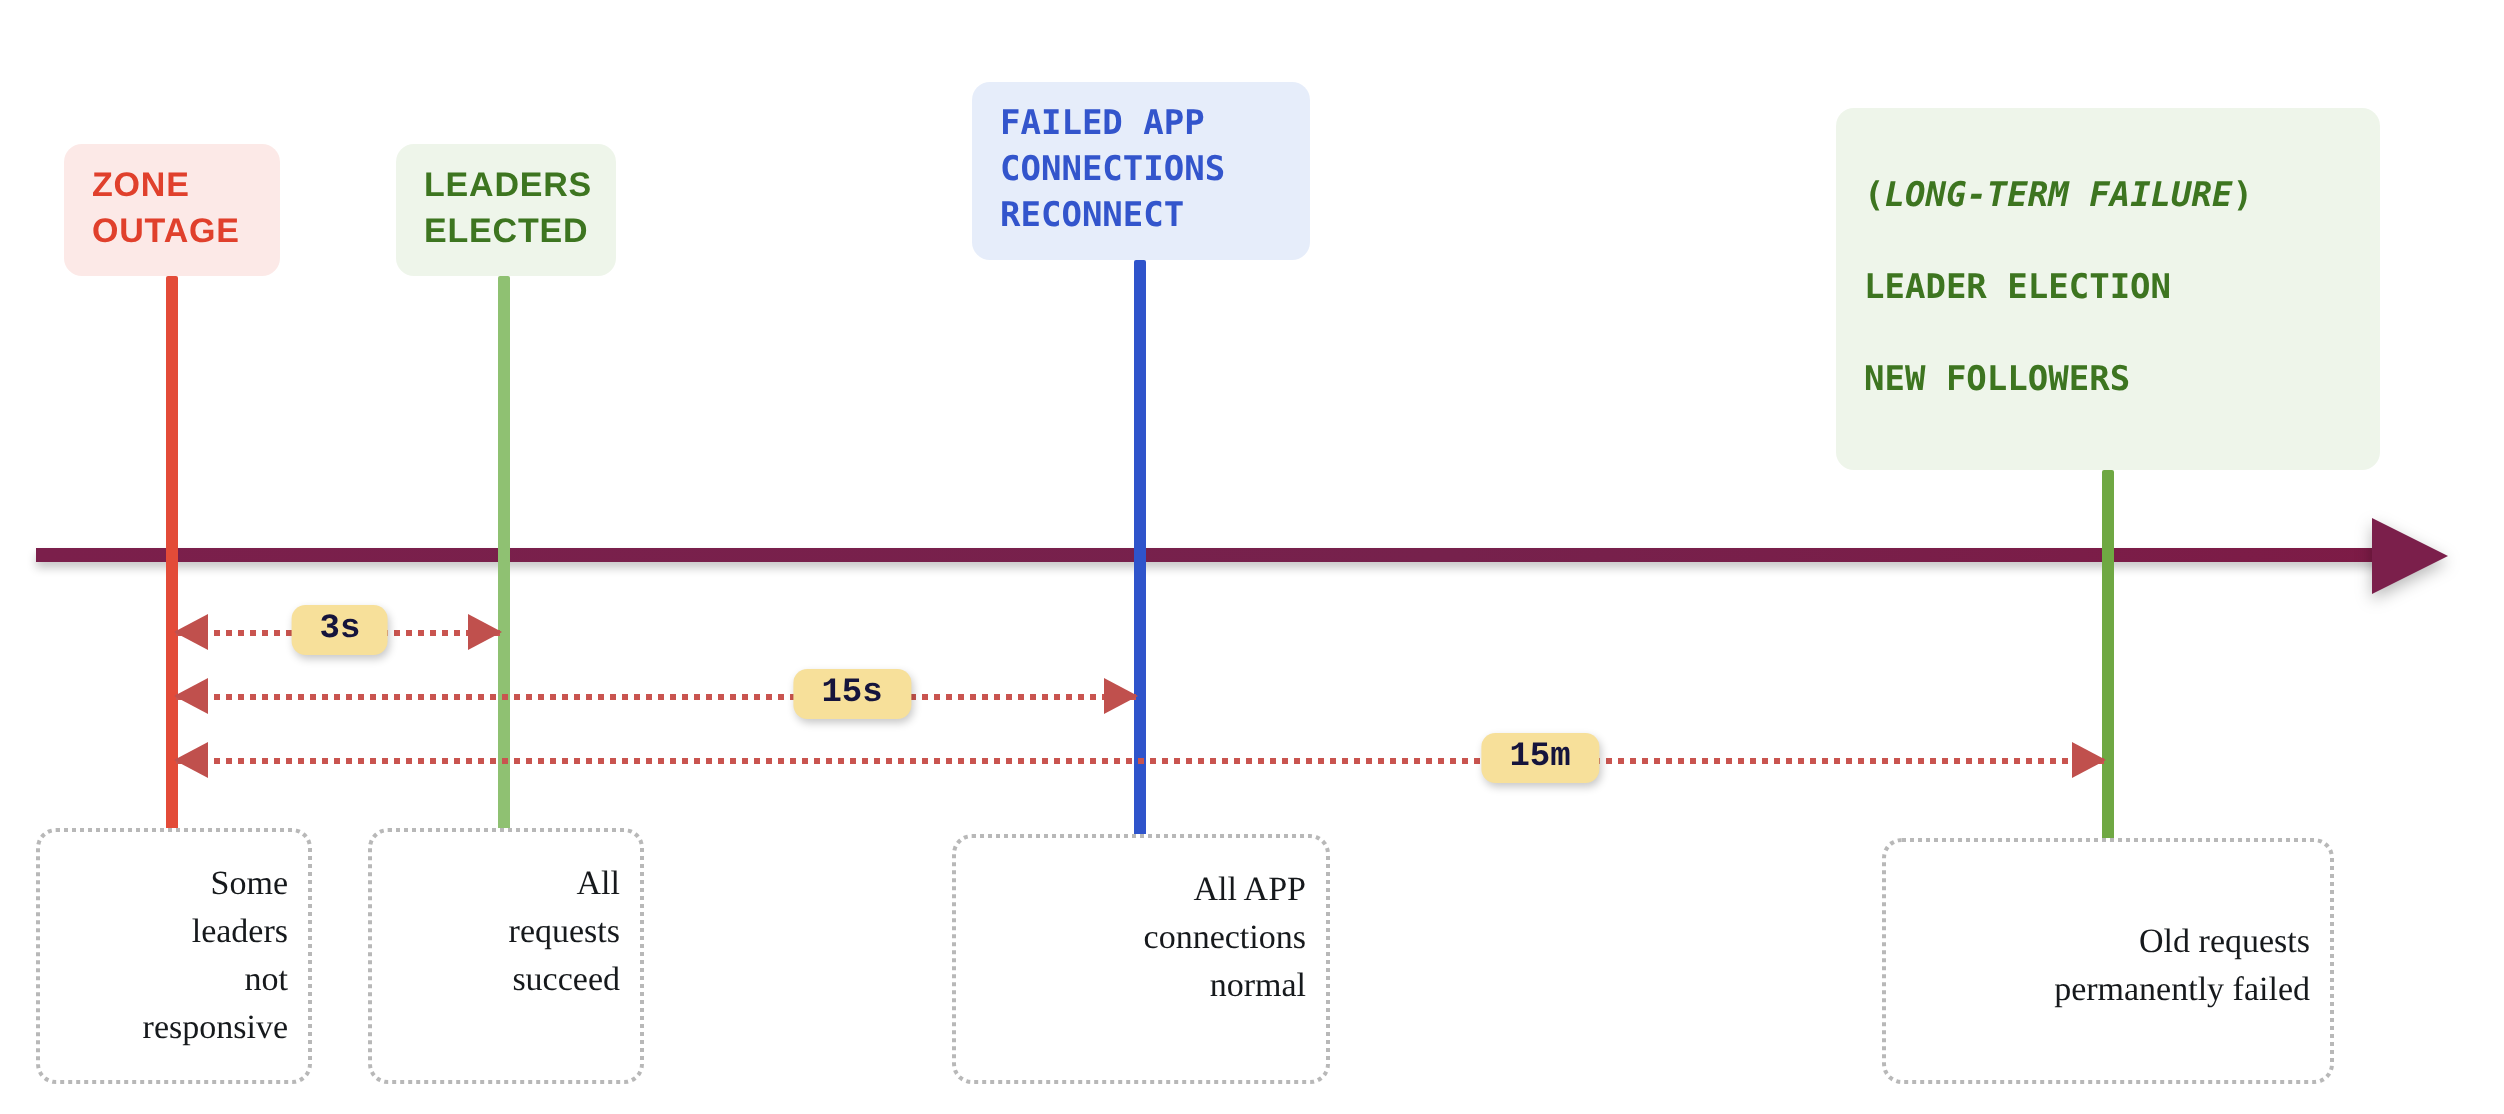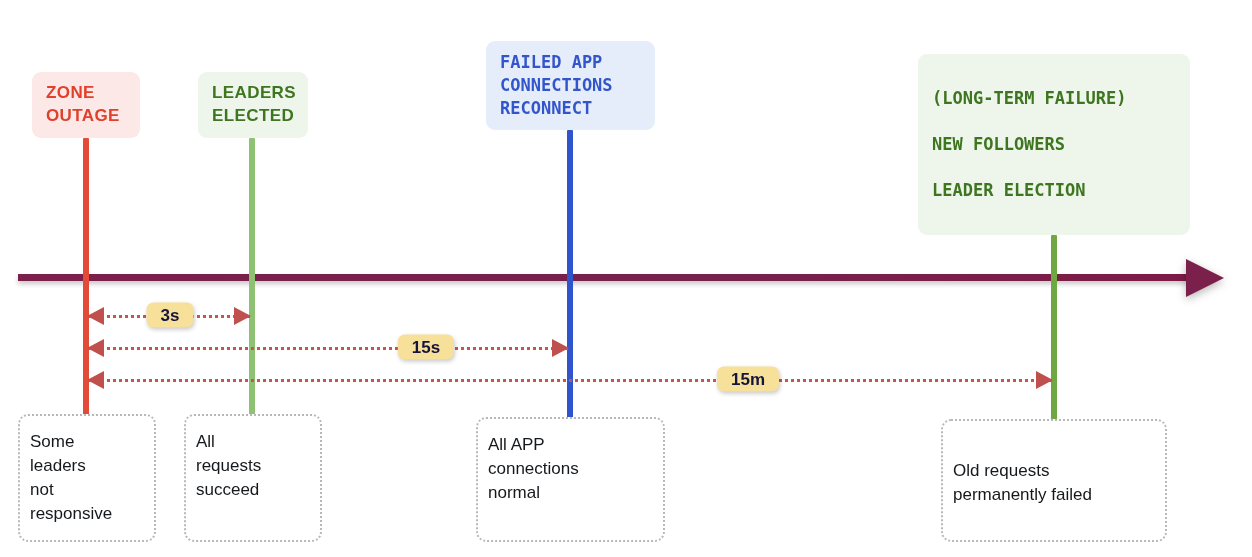--- a/index.html
+++ b/index.html
@@ -59,21 +59,21 @@
   .event-label.sans {
     font-family: "Liberation Sans", sans-serif;
     letter-spacing: 0.4px;
     font-size: 17px;
   }
   .event-label.mono {
     font-family: "DejaVu Sans Mono", monospace;
     font-size: 17px;
     letter-spacing: 0px;
   }
-  .ital { }
+  .ital { font-style: italic; }
 
   
   .measure {
     position: absolute;
     height: 2px;
   }
   .measure .dotline {
     position: absolute;
     left: 0; right: 0; top: 0;
     border-top: 3px dotted #c9544f;
@@ -92,38 +92,38 @@
   }
   .measure .head.right {
     right: -1px;
     border-left: 17px solid #c0504d;
   }
   .badge {
     position: absolute;
     transform: translate(-50%, -50%);
     background: #f7e09a;
     color: #15143c;
-    font-family: Liberation Sans, sans-serif;
+    font-family: Liberation Mono, monospace;
     font-weight: bold;
     font-size: 17px;
     padding: 4px 14px;
     border-radius: 7px;
     box-shadow: 1px 2px 4px rgba(0,0,0,0.22);
     line-height: 1;
   }
 
   
   .outcome {
     position: absolute;
     border: 2px dotted #b8b8b8;
     border-radius: 10px;
     background: #ffffff;
     box-sizing: border-box;
-    text-align: left;
-    font-family: Liberation Sans, sans-serif;
+    text-align: right;
+    font-family: Liberation Serif, serif;
     font-size: 17px;
     color: #16191c;
     line-height: 1.42;
     padding: 14px 10px 10px 10px;
     white-space: pre-line;
   }
   .outcome .blank { display: block; height: 12px; }
 </style>
 </head>
 <body>
@@ -143,22 +143,22 @@
 
   <div class="event-label sans" id="lbl-1" style="left: 198px; top: 72px; width: 110px; background: rgb(238, 245, 234); color: rgb(61, 117, 32);">LEADERS
 ELECTED</div>
 
   <div class="event-label mono" id="lbl-2" style="left: 486px; top: 41px; width: 169px; background: rgb(230, 237, 250); color: rgb(51, 85, 204);">FAILED APP
 CONNECTIONS
 RECONNECT</div>
 
   <div class="event-label mono" id="lbl-3" style="left: 918px; top: 54px; width: 272px; background: rgb(238, 245, 234); color: rgb(61, 117, 32);">
     <div><span>(</span><span class="ital">LONG-TERM FAILURE</span><span>)</span></div>
+    <div>LEADER ELECTION</div>
     <div>NEW FOLLOWERS</div>
-    <div>LEADER ELECTION</div>
   </div>
 
   <div class="measure" id="meas-0" style="left: 88px; top: 315px; width: 162px;">
     <div class="dotline"></div>
     <div class="head left"></div>
     <div class="head right"></div>
   </div>
   <div class="badge" id="badge-0" style="left: 170px; top: 315px;">3s</div>
 
   <div class="measure" id="meas-1" style="left: 88px; top: 347px; width: 480px;">
@@ -166,21 +166,21 @@
     <div class="head left"></div>
     <div class="head right"></div>
   </div>
   <div class="badge" id="badge-1" style="left: 382px; top: 347px; margin-left: 44px;">15s</div>
 
   <div class="measure" id="meas-2" style="left: 88px; top: 379px; width: 964px;">
     <div class="dotline"></div>
     <div class="head left"></div>
     <div class="head right"></div>
   </div>
-  <div class="badge" id="badge-2" style="left: 748px; top: 379px;">15m</div>
+  <div class="badge" id="badge-2" style="left: 770px; top: 379px;">15m</div>
 
   <div class="outcome" id="out-0" style="left: 18px; top: 414px; width: 138px; height: 128px; border-color: rgb(184, 184, 184);">Some
 leaders
 not
 responsive</div>
 
   <div class="outcome" id="out-1" style="left: 184px; top: 414px; width: 138px; height: 128px; border-color: rgb(184, 184, 184);">All
 requests
 succeed</div>
 

